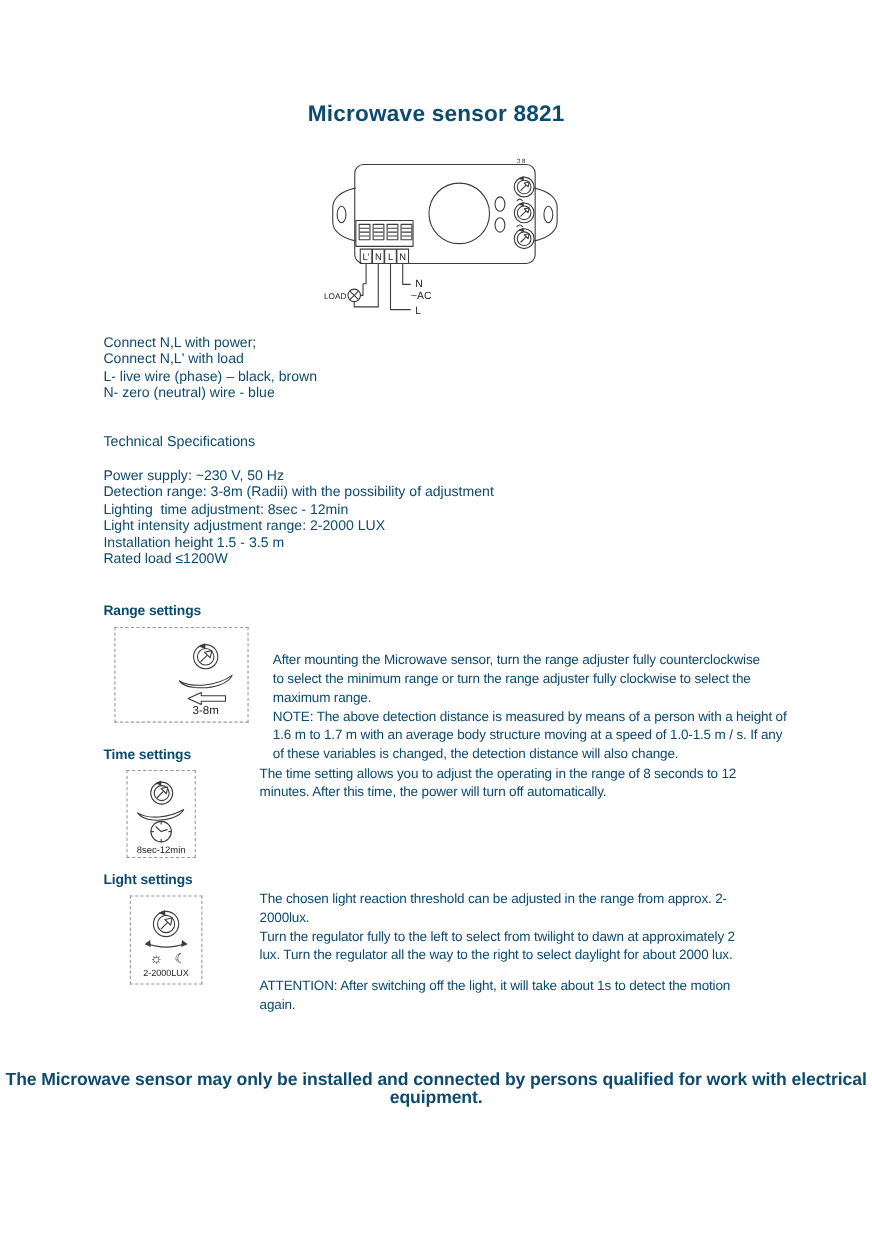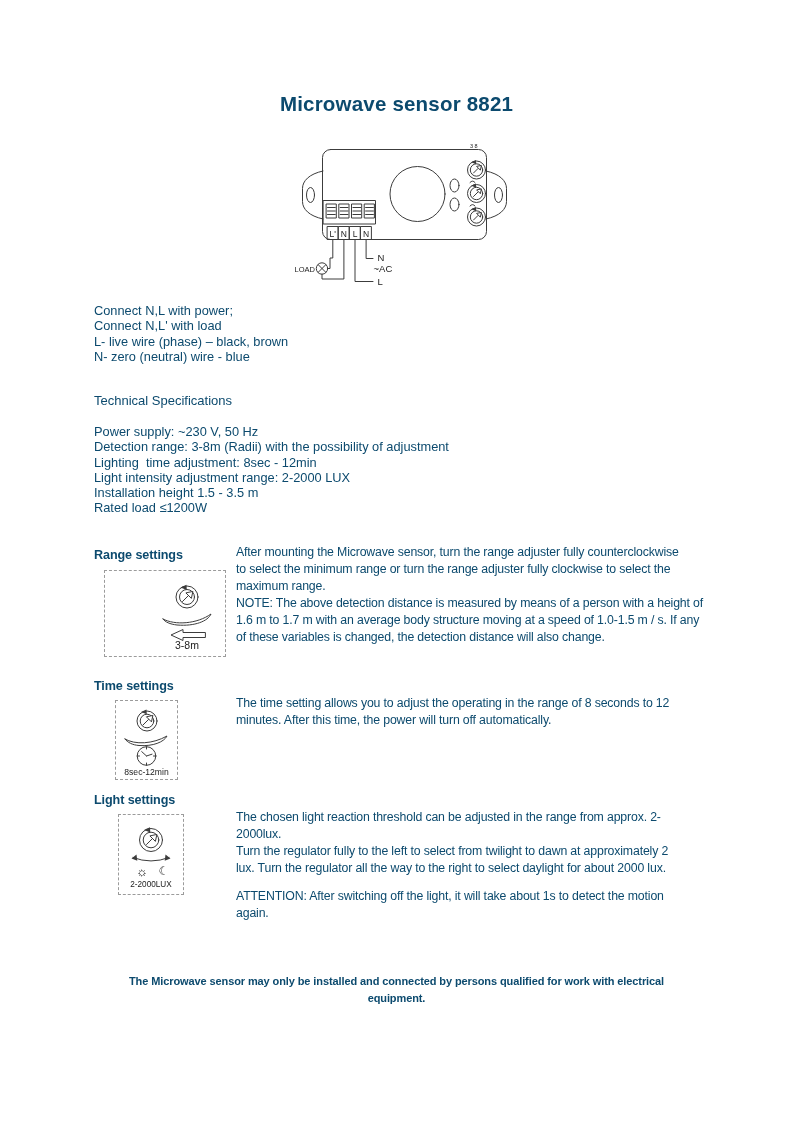--- a/index.html
+++ b/index.html
@@ -17,21 +17,21 @@
   .specs-heading { left:94px; top:393px; font-size:13px; font-weight:normal; }
   .specs-block { left:94px; top:424px; }
   .sec-heading { left:94px; font-size:12.6px; font-weight:bold; letter-spacing:-0.1px; }
   .body-text {
     left:236px; width:534px; font-size:12.3px; line-height:16.9px;
     letter-spacing:-0.15px; white-space:pre-wrap;
   }
   .icon-box { border:1px dashed #9b9b9b; background:#fff; }
   .footer {
     left:0; top:973px; width:793px; text-align:center; font-weight:bold;
-    font-size:11px; line-height:17px; letter-spacing:-0.1px; white-space:pre-line;
+    font-size:16px; line-height:17px; letter-spacing:-0.1px; white-space:pre-line;
   }
   svg { display:block; }
   .diag-stroke { stroke:#3c3c3c; stroke-width:1; fill:none; stroke-linejoin:round; stroke-linecap:round; }
   .diag-fill  { fill:#3c3c3c; stroke:none; }
   .svg-label  { fill:#222; stroke:none; font-family:"Liberation Sans", sans-serif; }
 </style>
 </head>
 <body>
 
 <div class="page">
@@ -145,21 +145,21 @@
           <circle cx="38" cy="26" r="7.5"></circle>
         <path d="M33.5,30.5 L39.5,24.5"></path>
         <path d="M43.5,20.5 L36.9,21.9 L42.1,27.1 Z" fill="#fff"></path>
         <path class="diag-fill" d="M31.5,16.5 L37.5,13.8 L37.8,19 Z"></path>
         <path d="M14,48 C26,54.5 48,53 62,43 C59,50 46,55.5 28,54 C21,53.2 16,51 14,48 Z"></path>
         <path d="M56,61.5 H34 V58.5 L22,64 L34,69.5 V66.5 H56 Z"></path>
       </g>
       <text class="svg-label" x="38" y="78" font-size="10.5" text-anchor="middle">3-8m</text>
     </svg>
   </div>
-  <div class="abs body-text" style="top:544px;">After mounting the Microwave sensor, turn the range adjuster fully counterclockwise
+  <div class="abs body-text" style="top:592px;margin-left:12px;">After mounting the Microwave sensor, turn the range adjuster fully counterclockwise
 to select the minimum range or turn the range adjuster fully clockwise to select the
 maximum range.
 NOTE: The above detection distance is measured by means of a person with a height of
 1.6 m to 1.7 m with an average body structure moving at a speed of 1.0-1.5 m / s. If any
 of these variables is changed, the detection distance will also change.</div>
 
   <div class="abs sec-heading" style="top:679px;">Time settings</div>
   <div class="abs icon-box" style="left:115px; top:700px; width:61px; height:78px;">
     <svg width="61" height="78" viewBox="0 0 61 78">
       <g class="diag-stroke">

